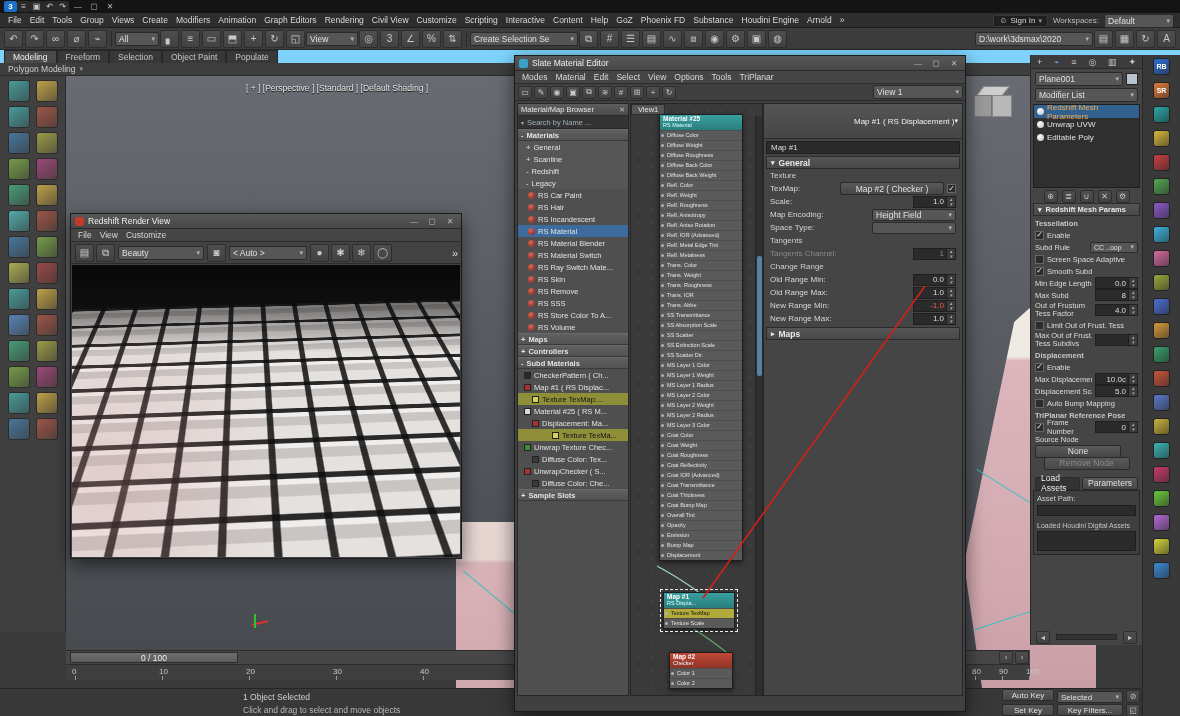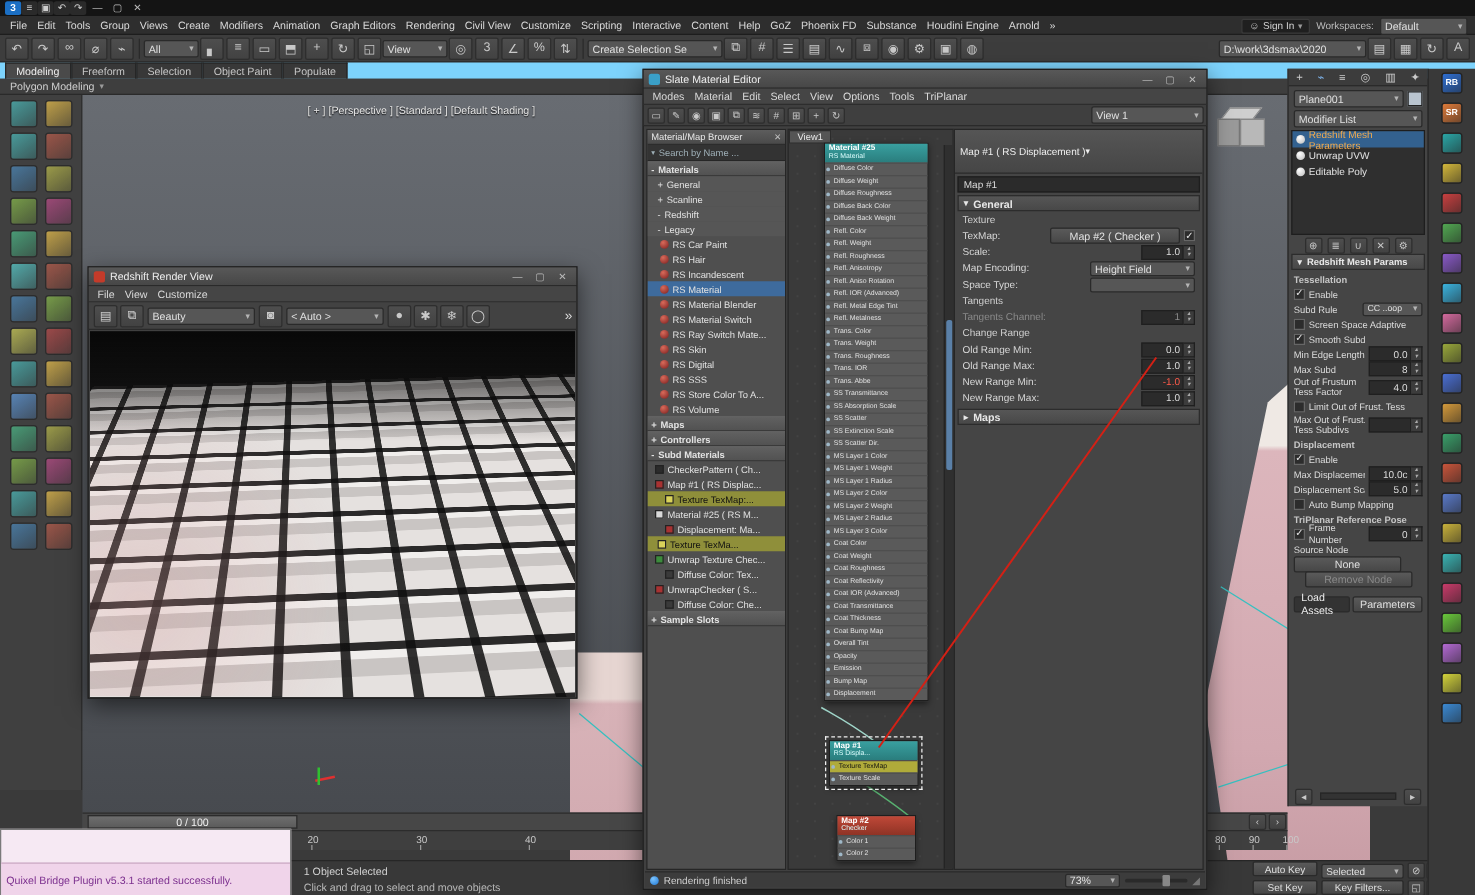--- a/index.html
+++ b/index.html
@@ -96,21 +96,21 @@
 .vtab{position:absolute;left:0;top:0;height:11px;padding:0 6px;background:#555;border:1px solid #2c2c2c;font-size:7.5px;display:flex;align-items:center;color:#e8e8e8}
 .node{position:absolute;background:#5a5a5a;border:1px solid #1e1e1e;box-shadow:0 2px 5px rgba(0,0,0,.5)}
 .nhead{background:linear-gradient(#39a0a0,#2a7d7d);color:#fff;padding:1px 3px;line-height:1.05}
 .nhead .t1{font-size:6.5px;font-weight:bold}
 .nhead .t2{font-size:5.5px;color:#dff}
 .nrow{height:10px;display:flex;align-items:center;font-size:5.5px;color:#e4e4e4;border-top:1px solid #4e4e4e;padding-left:7px;position:relative;white-space:nowrap;overflow:hidden}
 .nrow:before{content:"";position:absolute;left:1px;top:3px;width:3px;height:3px;border-radius:50%;background:#9fb8c8}
 .node.sel{outline:1px dashed #f0f0f0;outline-offset:2px}
 .nrow.yellow{background:#b0ab3a;color:#111}
 #params{position:absolute;right:2px;top:47px;width:200px;bottom:15px;background:#454545;border:1px solid #262626;overflow:hidden}
-.p-head{height:13px;background:linear-gradient(#555,#464646);border-bottom:1px solid #2a2a2a;display:flex;align-items:center;justify-content:flex-start;padding:17px 4px;font-size:8px;color:#efefef}
+.p-head{height:13px;background:linear-gradient(#555,#464646);border-bottom:1px solid #2a2a2a;display:flex;align-items:center;justify-content:flex-end;padding:17px 4px;font-size:8px;color:#efefef}
 .p-name{margin:2px;height:13px;background:#2b2b2b;border:1px solid #1e1e1e;display:flex;align-items:center;padding:0 4px;font-size:8px;color:#ddd}
 .roll{height:13px;margin:2px 2px 0 2px;background:linear-gradient(#565656,#484848);border:1px solid #2c2c2c;display:flex;align-items:center;gap:4px;padding:0 4px;font-size:8.5px;font-weight:bold;color:#e8e8e8}
 .p-row{height:13px;display:flex;align-items:center;justify-content:space-between;padding:0 6px;font-size:8px;color:#d8d8d8}
 .p-sec{height:13px;display:flex;align-items:center;padding:0 6px;font-size:8px;color:#cfcfcf}
 .slstatus{position:absolute;left:1px;right:1px;bottom:1px;height:13px;background:#3c3c3c;border-top:1px solid #2a2a2a;display:flex;align-items:center;gap:4px;padding:0 4px;font-size:8px;color:#cfcfcf}
 .bluedot{width:7px;height:7px;border-radius:50%;background:radial-gradient(circle at 35% 30%,#7cc4ff,#1f78d4)}
 
 #cmdpanel{left:1030px;top:55px;width:112px;height:590px;background:#454545;border-left:1px solid #2a2a2a}
 .cp-tabs{height:14px;display:flex;align-items:center;justify-content:space-around;background:#3c3c3c;border-bottom:1px solid #2a2a2a}
 .cp-tab{font-size:9px;color:#c9c9c9}
@@ -330,25 +330,20 @@
    <span class="tickline" style="left:667px"></span>
       <span class="tick" style="left:906px">80</span>
    <span class="tickline" style="left:909px"></span>
       <span class="tick" style="left:933px">90</span>
    <span class="tickline" style="left:936px"></span>
       <span class="tick" style="left:960px">100</span>
    <span class="tickline" style="left:963px"></span>
     </div>
 
   <div id="statusbar" class="abs">
-    <div id="listener">
-      <div class="l2">
-          <span>Quixel Bridge Plugin v5.3.1 started successfully.</span>
-        </div>
-    </div>
     <span class="statustxt" style="left:243px;top:3px">1 Object Selected</span>
     <span class="statustxt" style="left:243px;top:16px;color:#b8b8b8">Click and drag to select and move objects</span>
     <span class="btn keybtn" style="left:1002px;top:0;width:52px">Auto Key</span>
     <span class="dd keybtn" style="left:1057px;top:2px;width:66px;height:12px">
         <span>Selected</span>
       </span>
     <span class="btn keybtn" style="left:1002px;top:15px;width:52px">Set Key</span>
     <span class="btn keybtn" style="left:1057px;top:15px;width:66px">Key Filters...</span>
     <span id="navicons" class="abs" style="left:1126px;top:1px;width:54px;height:26px;display:flex;flex-wrap:wrap;gap:1px">
         <span class="ic sm" style="margin:0">⊘</span>
@@ -493,21 +488,21 @@
           <div class="br-row br-mat">
             <span class="dotic"></span>
             <span>RS Ray Switch Mate...</span>
           </div>
           <div class="br-row br-mat">
             <span class="dotic"></span>
             <span>RS Skin</span>
           </div>
           <div class="br-row br-mat">
             <span class="dotic"></span>
-            <span>RS Digital</span>
+            <span>RS Remove</span>
           </div>
           <div class="br-row br-mat">
             <span class="dotic"></span>
             <span>RS SSS</span>
           </div>
           <div class="br-row br-mat">
             <span class="dotic"></span>
             <span>RS Store Color To A...</span>
           </div>
           <div class="br-row br-mat">
@@ -539,21 +534,21 @@
             <span>Texture  TexMap:...</span>
           </div>
           <div class="br-row" style="padding-left:6px">
             <span class="sqic" style="background:#d9d9d9"></span>
             <span>Material #25 ( RS M...</span>
           </div>
           <div class="br-row" style="padding-left:14px">
             <span class="sqic" style="background:#a83232"></span>
             <span>Displacement: Ma...</span>
           </div>
-          <div class="br-row br-yellow" style="padding-left:8px">
+          <div class="br-row br-yellow" style="padding-left:34px">
             <span class="sqic" style="background:#d9d25a"></span>
             <span>Texture  TexMa...</span>
           </div>
           <div class="br-row" style="padding-left:6px">
             <span class="sqic" style="background:#3c8c3c"></span>
             <span>Unwrap Texture Chec...</span>
           </div>
           <div class="br-row" style="padding-left:14px">
             <span class="sqic" style="background:#3a3a3a"></span>
             <span>Diffuse Color: Tex...</span>
@@ -748,32 +743,20 @@
               </span>
             </span>
           </div>
         </div>
       <div class="roll">
         <span style="font-size:7px">▸</span>
         <span>Maps</span>
       </div>
     </div>
 
-    <div class="slstatus">
-      <span class="bluedot"></span>
-      <span>Rendering finished</span>
-      <span style="flex:1"></span>
-      <span class="dd" style="width:44px;height:11px">
-          <span>73%</span>
-        </span>
-      <span style="width:50px;height:3px;background:#2a2a2a;border-radius:2px;position:relative">
-          <span style="position:absolute;left:30px;top:-3px;width:6px;height:9px;background:#888;border-radius:1px"></span>
-        </span>
-      <span style="color:#777">◢</span>
-    </div>
   </div>
 
   <div id="cmdpanel" class="abs">
     <div class="cp-tabs" id="cp-tabs">
         <span class="cp-tab">+</span>
         <span class="cp-tab act">⌁</span>
         <span class="cp-tab">≡</span>
         <span class="cp-tab">◎</span>
         <span class="cp-tab">▥</span>
         <span class="cp-tab">✦</span>
@@ -940,20 +923,26 @@
           <span class="btn" style="width:86px">None</span>
         </div>
         <div class="cp-row" style="justify-content:center">
           <span class="btn dis" style="width:86px">Remove Node</span>
         </div>
       </div>
     <div class="cp-row" id="cp-assets-tabs" style="margin-top:8px;gap:2px">
         <span class="btn" style="flex:1;background:#333;color:#eee;">Load Assets</span>
         <span class="btn" style="flex:1;">Parameters</span>
       </div>
+    <div style="margin:1px 2px;background:#3f3f3f;border:1px solid #262626;padding:3px">
+      <div style="font-size:7.5px;color:#cfcfcf">Asset Path:</div>
+      <div style="height:11px;background:#2b2b2b;border:1px solid #1e1e1e;margin:2px 0"></div>
+      <div style="font-size:7px;color:#c5c5c5;margin-top:6px">Loaded Houdini Digital Assets</div>
+      <div style="height:20px;background:#2b2b2b;border:1px solid #1e1e1e;margin-top:2px"></div>
+    </div>
     <div class="cp-row" style="position:absolute;left:0;bottom:2px;width:100%;justify-content:space-between">
       <span class="ic sm">◂</span>
       <span style="flex:1;height:6px;background:#333;border:1px solid #262626;margin:0 2px"></span>
       <span class="ic sm">▸</span>
     </div>
   </div>
 
   <div id="dock" class="abs">
       <span class="dk" style="background:linear-gradient(145deg,#2e6fd4,#222 170%)">RB</span>
       <span class="dk" style="background:linear-gradient(145deg,#e07b39,#222 170%)">SR</span>

